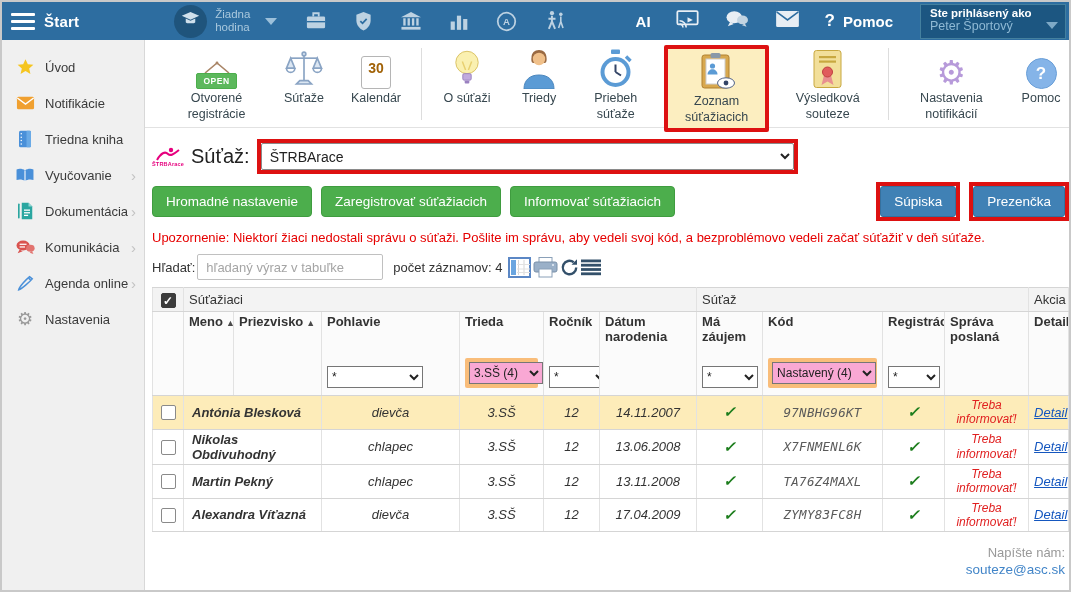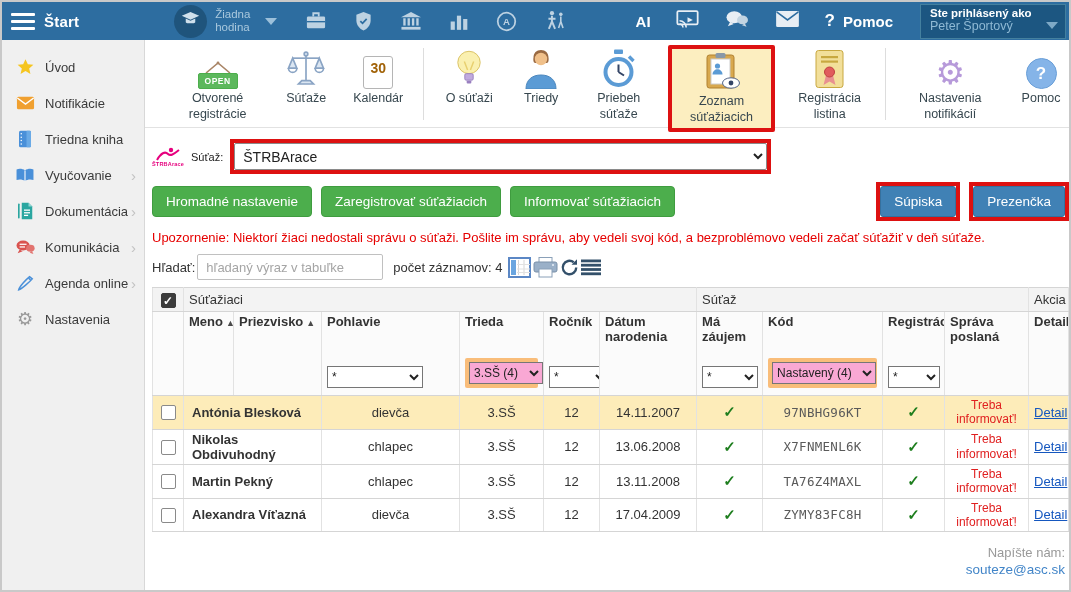--- a/index.html
+++ b/index.html
@@ -47,21 +47,21 @@
   .open-sign { display:flex; flex-direction:column; align-items:center; }
   .open-tag { background:#5cb85c; border:1px solid #4cae4c; color:#fff; font-size:8.5px; font-weight:bold; padding:2px 6px; border-radius:2px; letter-spacing:.5px; }
   .q-circle { width:31px; height:31px; border-radius:50%; background:#85b4e8; border:1px solid #6a9fd8; color:#fff; font-weight:bold; font-size:17px; display:flex; align-items:center; justify-content:center; }
   .glyph-gear-purple { font-size:33px; color:#b79ada; line-height:1; }
 
   
   .content { padding:8px 8px 0 5px; position:relative; height:462px; }
   .comp-row { display:flex; align-items:center; margin:3px 0 8px 2px; }
   .logo { display:flex; flex-direction:column; align-items:center; margin-right:7px; width:32px; }
   .logo-text { font-size:5.5px; font-weight:bold; color:#e6007e; letter-spacing:.2px; }
-  .comp-label { font-size:11px; color:#222; margin-right:7px; }
+  .comp-label { font-size:20px; color:#222; margin-right:7px; }
   .red-wrap { border:4px solid #dd1111; display:inline-flex; }
   .comp-select { width:533px; height:27px; font-size:14px; font-family:"Liberation Sans",sans-serif; color:#222; border:1px solid #8a8a8a; border-radius:2px; padding:0 4px; background:#fff; }
 
   .actions-row { display:flex; align-items:center; margin:2px 0 9px 2px; gap:9px; }
   .btn { height:31px; border-radius:4px; font-size:13.5px; font-family:"Liberation Sans",sans-serif; color:#fff; padding:0 13px; cursor:pointer; white-space:nowrap; }
   .btn-green { background:#4cae4c; border:1px solid #3f9c3f; }
   .btn-blue { background:#4081b5; border:1px solid #35709e; }
   .push-right { margin-left:auto; }
   .red-wrap .btn { border-radius:3px; }
 
@@ -82,21 +82,21 @@
   .t-group td { background:#f3f3f3; height:24px; font-size:13px; }
   .t-head td { background:#fbfbfb; vertical-align:top; height:84px; font-weight:bold; padding-top:6px; }
   .hcell { display:flex; flex-direction:column; justify-content:space-between; height:74px; }
   .sort { font-size:9px; color:#4a4a4a; margin-left:3px; }
   .t-head select { font-size:12px; height:22px; font-family:"Liberation Sans",sans-serif; border:1px solid #767676; background:#fff; color:#222; }
   .fpad { display:inline-block; background:#f9bd7a; padding:4px 4px; border-radius:2px; }
   .fpad select { background:#f9a8d4; font-weight:normal; }
   .cb-cell { text-align:center; vertical-align:middle; }
   .cb { display:inline-block; width:15px; height:15px; border:1px solid #8a8a8a; border-radius:2px; background:#fff; cursor:pointer; vertical-align:middle; }
   .cb.checked { background:#3c3c3c; border-color:#3c3c3c; color:#fff; font-size:12px; line-height:14px; text-align:center; font-weight:bold; }
-  .t-row td { height:29px; text-align:center; vertical-align:middle; background:#fff; }
+  .t-row td { height:29px; text-align:center; vertical-align:middle; background:#fff;font-style:italic; }
   .t-row td.name { text-align:left; font-weight:bold; padding-left:8px; }
   .t-row.hl1 td { background:#fdecb9; }
   td.checkmark { color:#1e7e1e; font-weight:bold; font-size:15px; }
   td.code { font-family:"DejaVu Sans Mono", monospace; font-size:12.5px; color:#5a5a5a; letter-spacing:.3px; }
   td.msg { color:#e02020; font-size:12px; line-height:1.2; }
   a.detail { color:#1557bf; text-decoration:underline; cursor:pointer; }
 
   .footer { position:absolute; right:12px; bottom:12px; text-align:right; }
   .footer-label { color:#999; font-size:13px; }
   .footer-mail { color:#4285c8; font-size:13.5px; cursor:pointer; }
@@ -380,21 +380,21 @@
         <div class="tool-item">
           <span class="tool-icon">
             <svg width="31" height="40" viewBox="0 0 31 40">
                 <rect x="2" y="1.5" width="27" height="37" rx="2.5" fill="#f2df9a" stroke="#c8a840"></rect>
                 <rect x="7" y="7" width="17" height="2.2" fill="#c8a840"></rect>
                 <rect x="7" y="11.5" width="17" height="2.2" fill="#c8a840"></rect>
                 <path d="M12 26l-2.5 10 6-3.5 6 3.5L19 26" fill="#e89090"></path>
                 <circle cx="15.5" cy="23" r="5" fill="#e05c5c" stroke="#c04040"></circle>
               </svg>
           </span>
-          <span class="tool-label">Registrácia listina</span>
+          <span class="tool-label">Výsledková souteze</span>
         </div>
         <div class="tool-sep"></div>
         <div class="tool-item">
           <span class="tool-icon">
               <span class="glyph-gear-purple">⚙</span>
             </span>
           <span class="tool-label">Nastavenia notifikácií</span>
         </div>
         <div class="tool-item">
           <span class="tool-icon">

